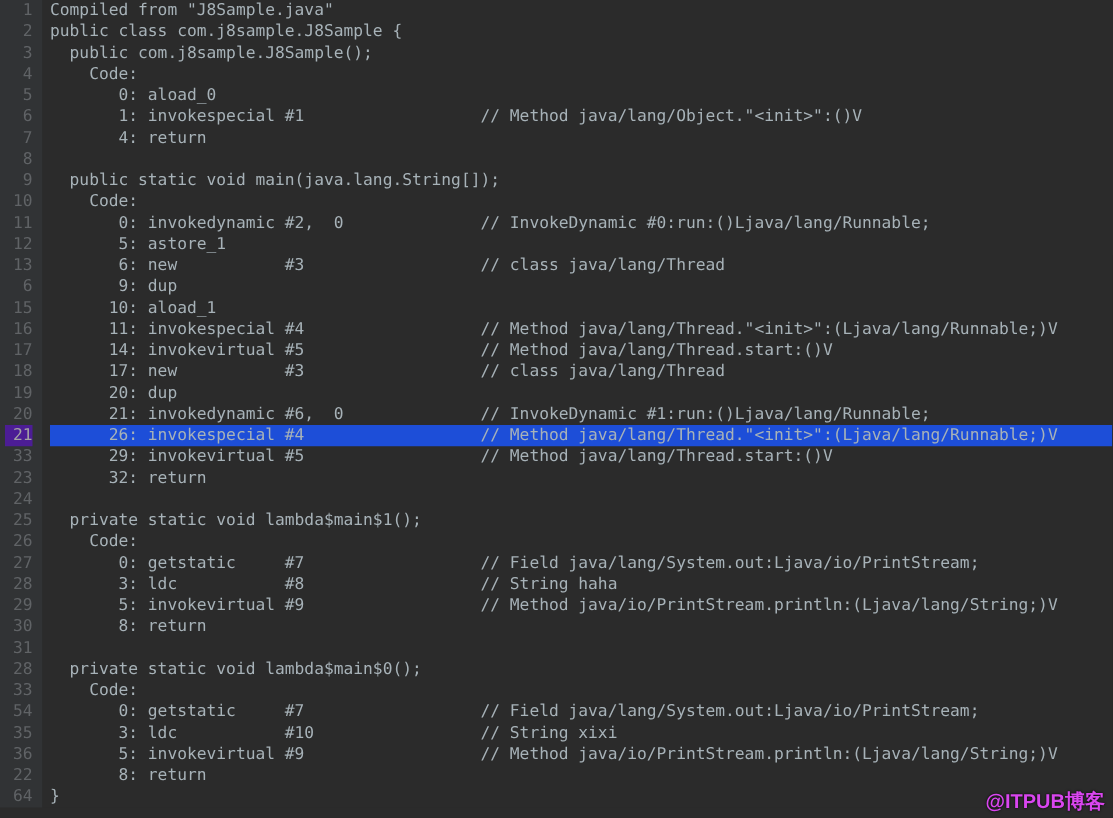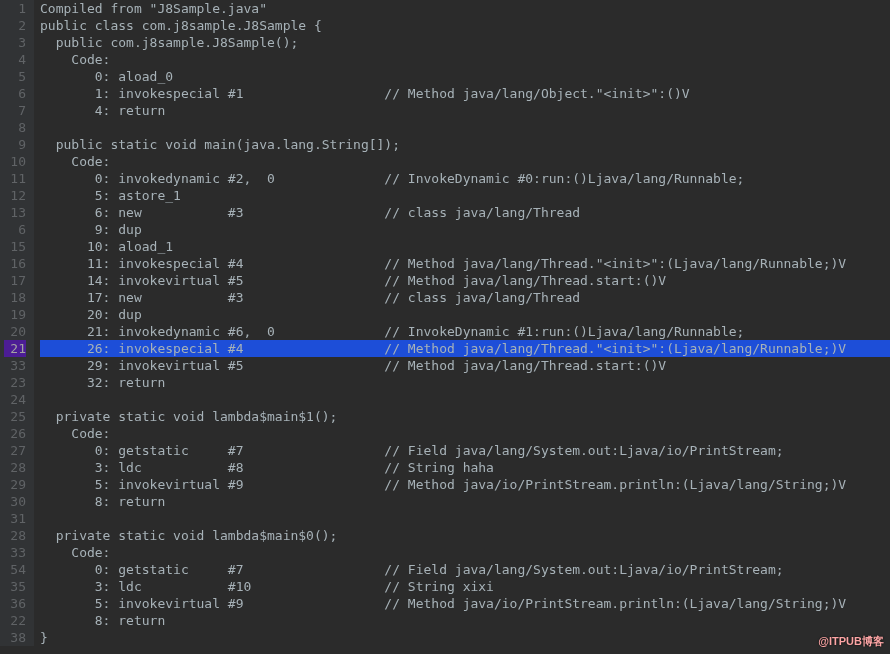--- a/index.html
+++ b/index.html
@@ -30,23 +30,23 @@
     white-space: pre;
     overflow: hidden;
   }
   .line { height: 17px; }
   .hl { background: #1d4ed8; }
   .gutter .line.hl { background: #4c1d95; color: #a4a3a3;}
   .watermark {
     position: absolute;
     right: 6px;
     bottom: 4px;
-    color: #fca5a5;
+    color: #d946ef;
     font-family: sans-serif;
-    font-size: 11px;
+    font-size: 16px;
     font-weight: bold;
     text-shadow: 0 0 2px #000;
   }
 </style>
 </head>
 <body>
 
 <div class="editor">
   <div class="gutter" id="gutter">
       <div class="line">1</div>
@@ -79,18 +79,18 @@
       <div class="line">28</div>
       <div class="line">29</div>
       <div class="line">30</div>
       <div class="line">31</div>
       <div class="line">28</div>
       <div class="line">33</div>
       <div class="line">54</div>
       <div class="line">35</div>
       <div class="line">36</div>
       <div class="line">22</div>
-      <div class="line">38</div>
+      <div class="line">64</div>
     </div>
   <div class="code" id="code"><div class="line">Compiled from "J8Sample.java"</div><div class="line">public class com.j8sample.J8Sample {</div><div class="line">  public com.j8sample.J8Sample();</div><div class="line">    Code:</div><div class="line">       0: aload_0</div><div class="line">       1: invokespecial #1                  // Method java/lang/Object."&lt;init&gt;":()V</div><div class="line">       4: return</div><div class="line">&nbsp;</div><div class="line">  public static void main(java.lang.String[]);</div><div class="line">    Code:</div><div class="line">       0: invokedynamic #2,  0              // InvokeDynamic #0:run:()Ljava/lang/Runnable;</div><div class="line">       5: astore_1</div><div class="line">       6: new           #3                  // class java/lang/Thread</div><div class="line">       9: dup</div><div class="line">      10: aload_1</div><div class="line">      11: invokespecial #4                  // Method java/lang/Thread."&lt;init&gt;":(Ljava/lang/Runnable;)V</div><div class="line">      14: invokevirtual #5                  // Method java/lang/Thread.start:()V</div><div class="line">      17: new           #3                  // class java/lang/Thread</div><div class="line">      20: dup</div><div class="line">      21: invokedynamic #6,  0              // InvokeDynamic #1:run:()Ljava/lang/Runnable;</div><div class="line hl">      26: invokespecial #4                  // Method java/lang/Thread."&lt;init&gt;":(Ljava/lang/Runnable;)V</div><div class="line">      29: invokevirtual #5                  // Method java/lang/Thread.start:()V</div><div class="line">      32: return</div><div class="line">&nbsp;</div><div class="line">  private static void lambda$main$1();</div><div class="line">    Code:</div><div class="line">       0: getstatic     #7                  // Field java/lang/System.out:Ljava/io/PrintStream;</div><div class="line">       3: ldc           #8                  // String haha</div><div class="line">       5: invokevirtual #9                  // Method java/io/PrintStream.println:(Ljava/lang/String;)V</div><div class="line">       8: return</div><div class="line">&nbsp;</div><div class="line">  private static void lambda$main$0();</div><div class="line">    Code:</div><div class="line">       0: getstatic     #7                  // Field java/lang/System.out:Ljava/io/PrintStream;</div><div class="line">       3: ldc           #10                 // String xixi</div><div class="line">       5: invokevirtual #9                  // Method java/io/PrintStream.println:(Ljava/lang/String;)V</div><div class="line">       8: return</div><div class="line">}</div></div>
 </div>
 
 <div class="watermark">@ITPUB博客</div>
 
 </body></html>

